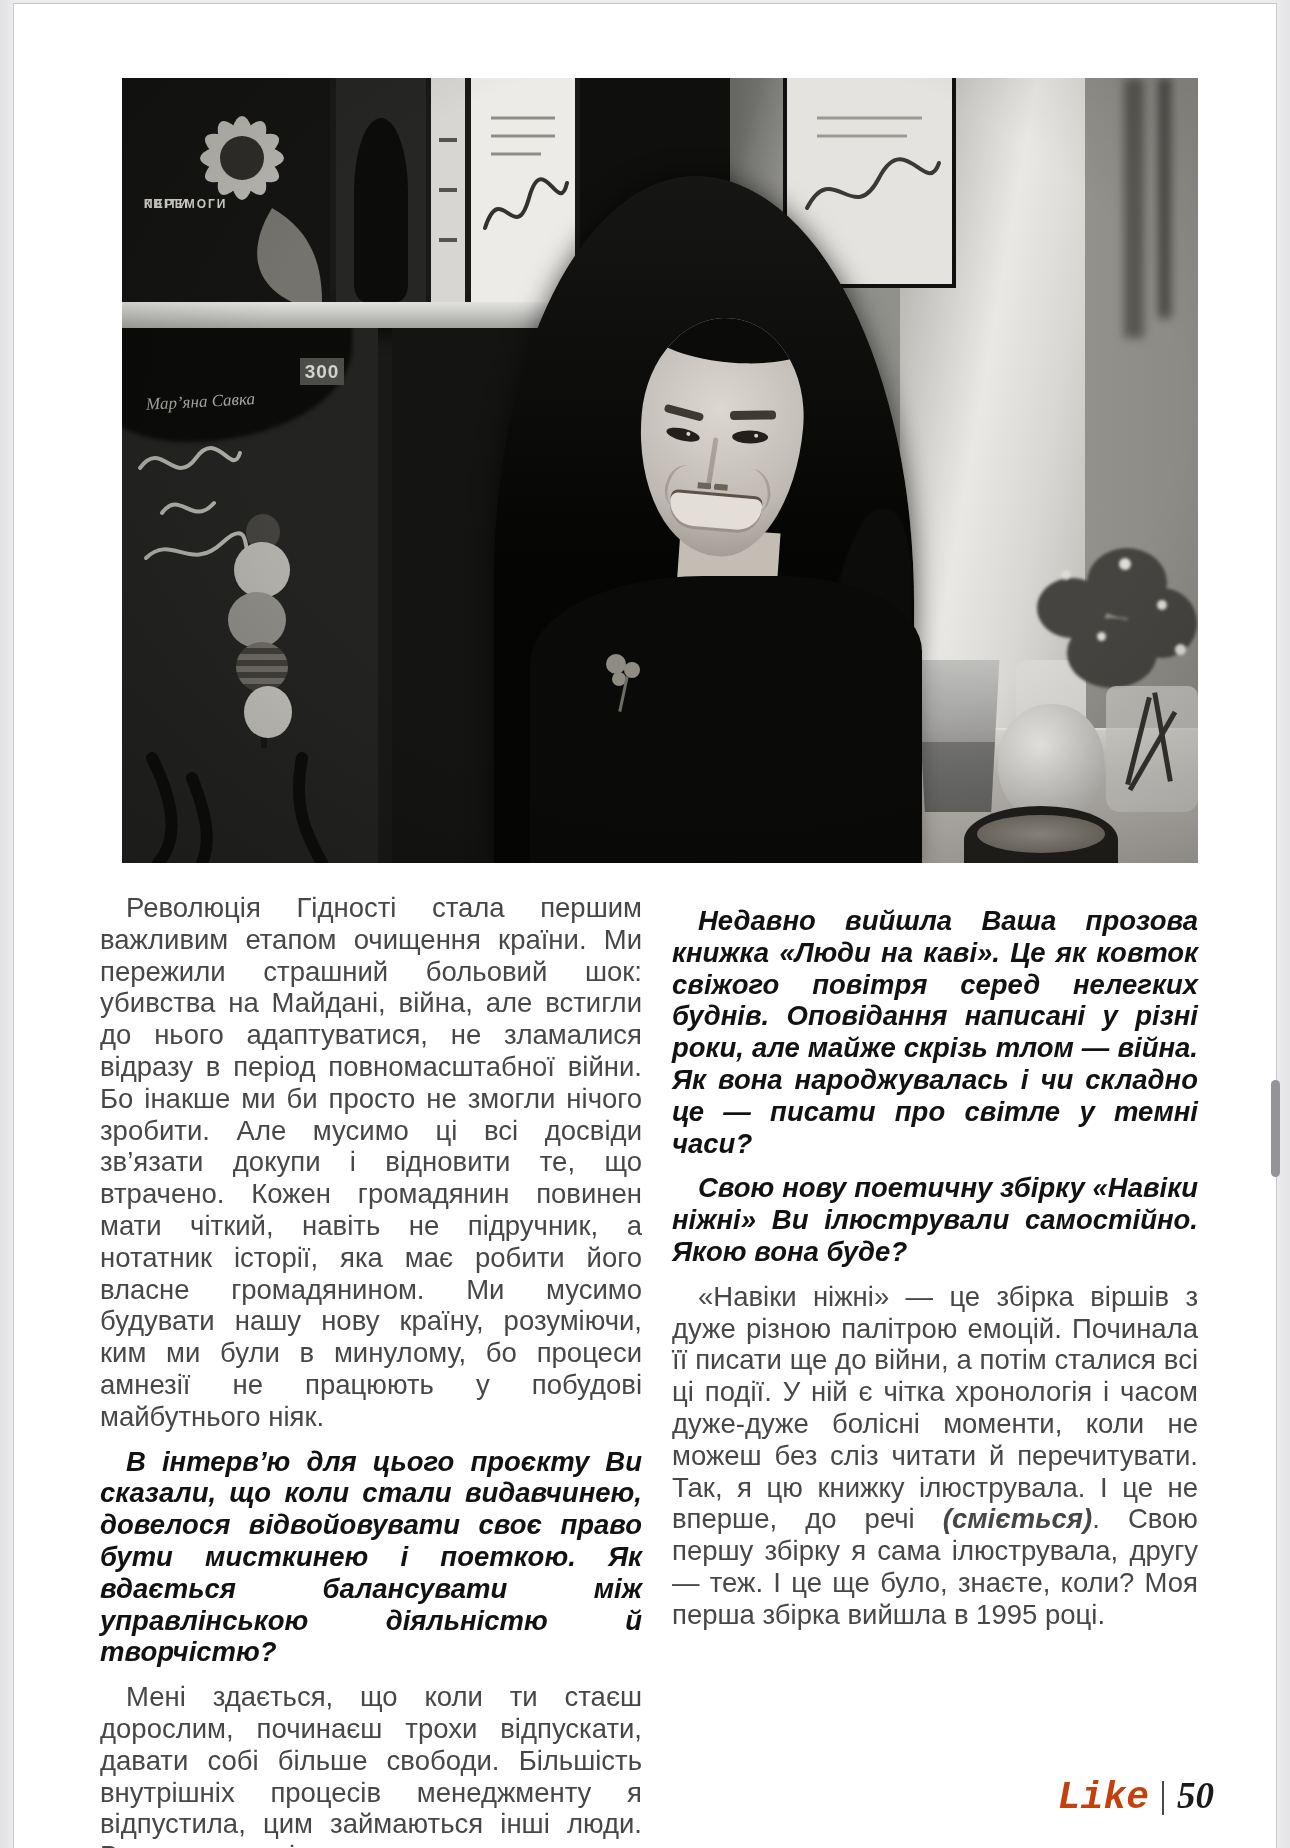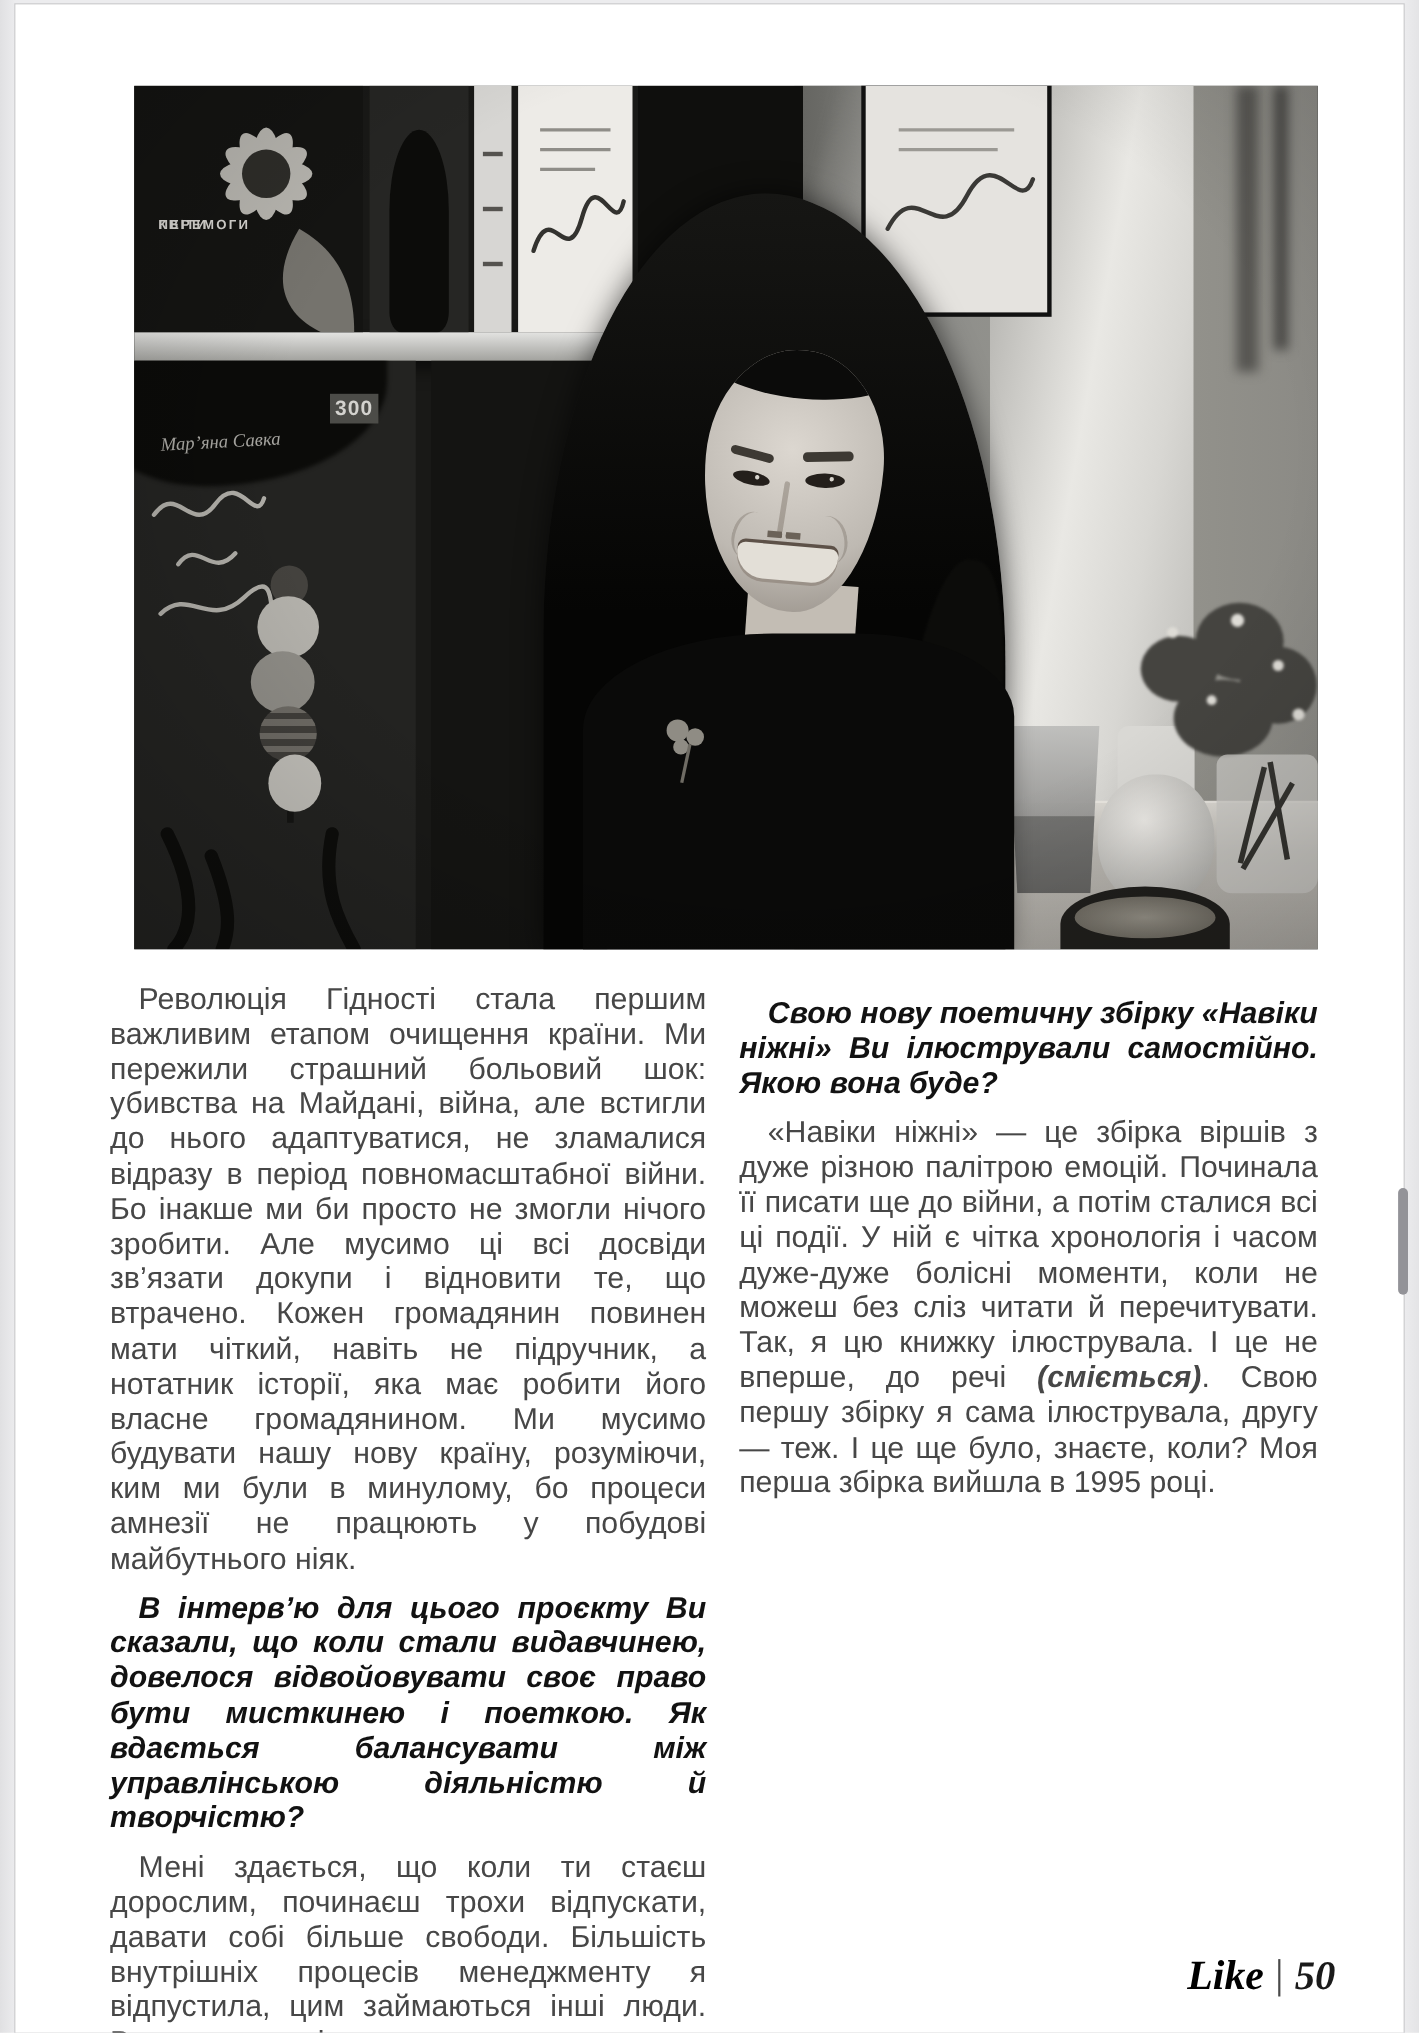--- a/index.html
+++ b/index.html
@@ -124,21 +124,21 @@
   .columns{position:absolute;left:86px;top:888px;width:1098px;display:flex;gap:30px;}
   .col1{width:542px;}
   .col2{width:526px;}
   .columns p{margin:0 0 13px 0;font-size:27.5px;line-height:31.8px;text-align:justify;color:#474747;}
   .columns p.indent{text-indent:26px;}
   .columns p.question{font-weight:bold;font-style:italic;color:#121212;margin:13px 0 13px 0;}
   .columns p .em{font-style:italic;font-weight:bold;}
   
   .footer{position:absolute;left:860px;top:1770px;width:340px;text-align:right;
     font-family:"Liberation Serif",serif;white-space:nowrap;}
-  .footer .brand{font-size:38px;font-weight:bold;font-style:italic;color:#000000;}
+  .footer .brand{font-size:38px;font-weight:bold;font-style:italic;color:#c2410c;font-family:Liberation Mono, monospace;}
   .footer .divider{display:inline-block;width:2px;height:34px;background:#4a4a4a;
     margin:0 13px;vertical-align:-7px;}
   .footer .pageno{font-size:37px;font-weight:bold;font-style:italic;color:#1a1a1a;}
 </style>
 </head>
 <body>
 
 <div class="page">
 
   <div class="photo">
@@ -264,20 +264,21 @@
     </div>
   </div>
 
   <div class="columns">
     <div class="col1">
         <p class="body indent"><span>Революція Гідності стала першим важливим етапом очищення країни. Ми пережили страшний больовий шок: убивства на Майдані, війна, але встигли до нього адаптуватися, не зламалися відразу в період повномасштабної війни. Бо інакше ми би просто не змогли нічого зробити. Але мусимо ці всі досвіди зв’язати докупи і відновити те, що втрачено. Кожен громадянин повинен мати чіткий, навіть не підручник, а нотатник історії, яка має робити його власне громадянином. Ми мусимо будувати нашу нову країну, розуміючи, ким ми були в минулому, бо процеси амнезії не працюють у побудові майбутнього ніяк.</span></p>
         <p class="question indent"><span>В інтерв’ю для цього проєкту Ви сказали, що коли стали видавчинею, довелося відвойовувати своє право бути мисткинею і поеткою. Як вдається балансувати між управлінською діяльністю й творчістю?</span></p>
         <p class="body indent"><span>Мені здається, що коли ти стаєш дорослим, починаєш трохи відпускати, давати собі більше свободи. Більшість внутрішніх процесів менеджменту я відпустила, цим займаються інші люди. Вся редакція працює практично самостійно. В мене багато зовнішньої роботи, і важливо бути в ресурсі для того, щоб чітко</span></p>
       </div>
     <div class="col2">
+        <p class="question indent"><span>Недавно вийшла Ваша прозова книжка «Люди на каві». Це як ковток свіжого повітря серед нелегких буднів. Оповідання написані у різні роки, але майже скрізь тлом — війна. Як вона народжувалась і чи складно це — писати про світле у темні часи?</span></p>
         <p class="question indent"><span>Свою нову поетичну збірку «Навіки ніжні» Ви ілюстрували самостійно. Якою вона буде?</span></p>
         <p class="body indent"><span>«Навіки ніжні» — це збірка віршів з дуже різною палітрою емоцій. Починала її писати ще до війни, а потім сталися всі ці події. У ній є чітка хронологія і часом дуже-дуже болісні моменти, коли не можеш без сліз читати й перечитувати. Так, я цю книжку ілюструвала. І це не вперше, до речі </span><span class="em">(сміється)</span><span>. Свою першу збірку я сама ілюструвала, другу — теж. І це ще було, знаєте, коли? Моя перша збірка вийшла в 1995 році.</span></p>
       </div>
   </div>
 
   <div class="footer">
     <span class="brand">Like</span><span class="divider"></span><span class="pageno">50</span>
   </div>
 
 </div>

